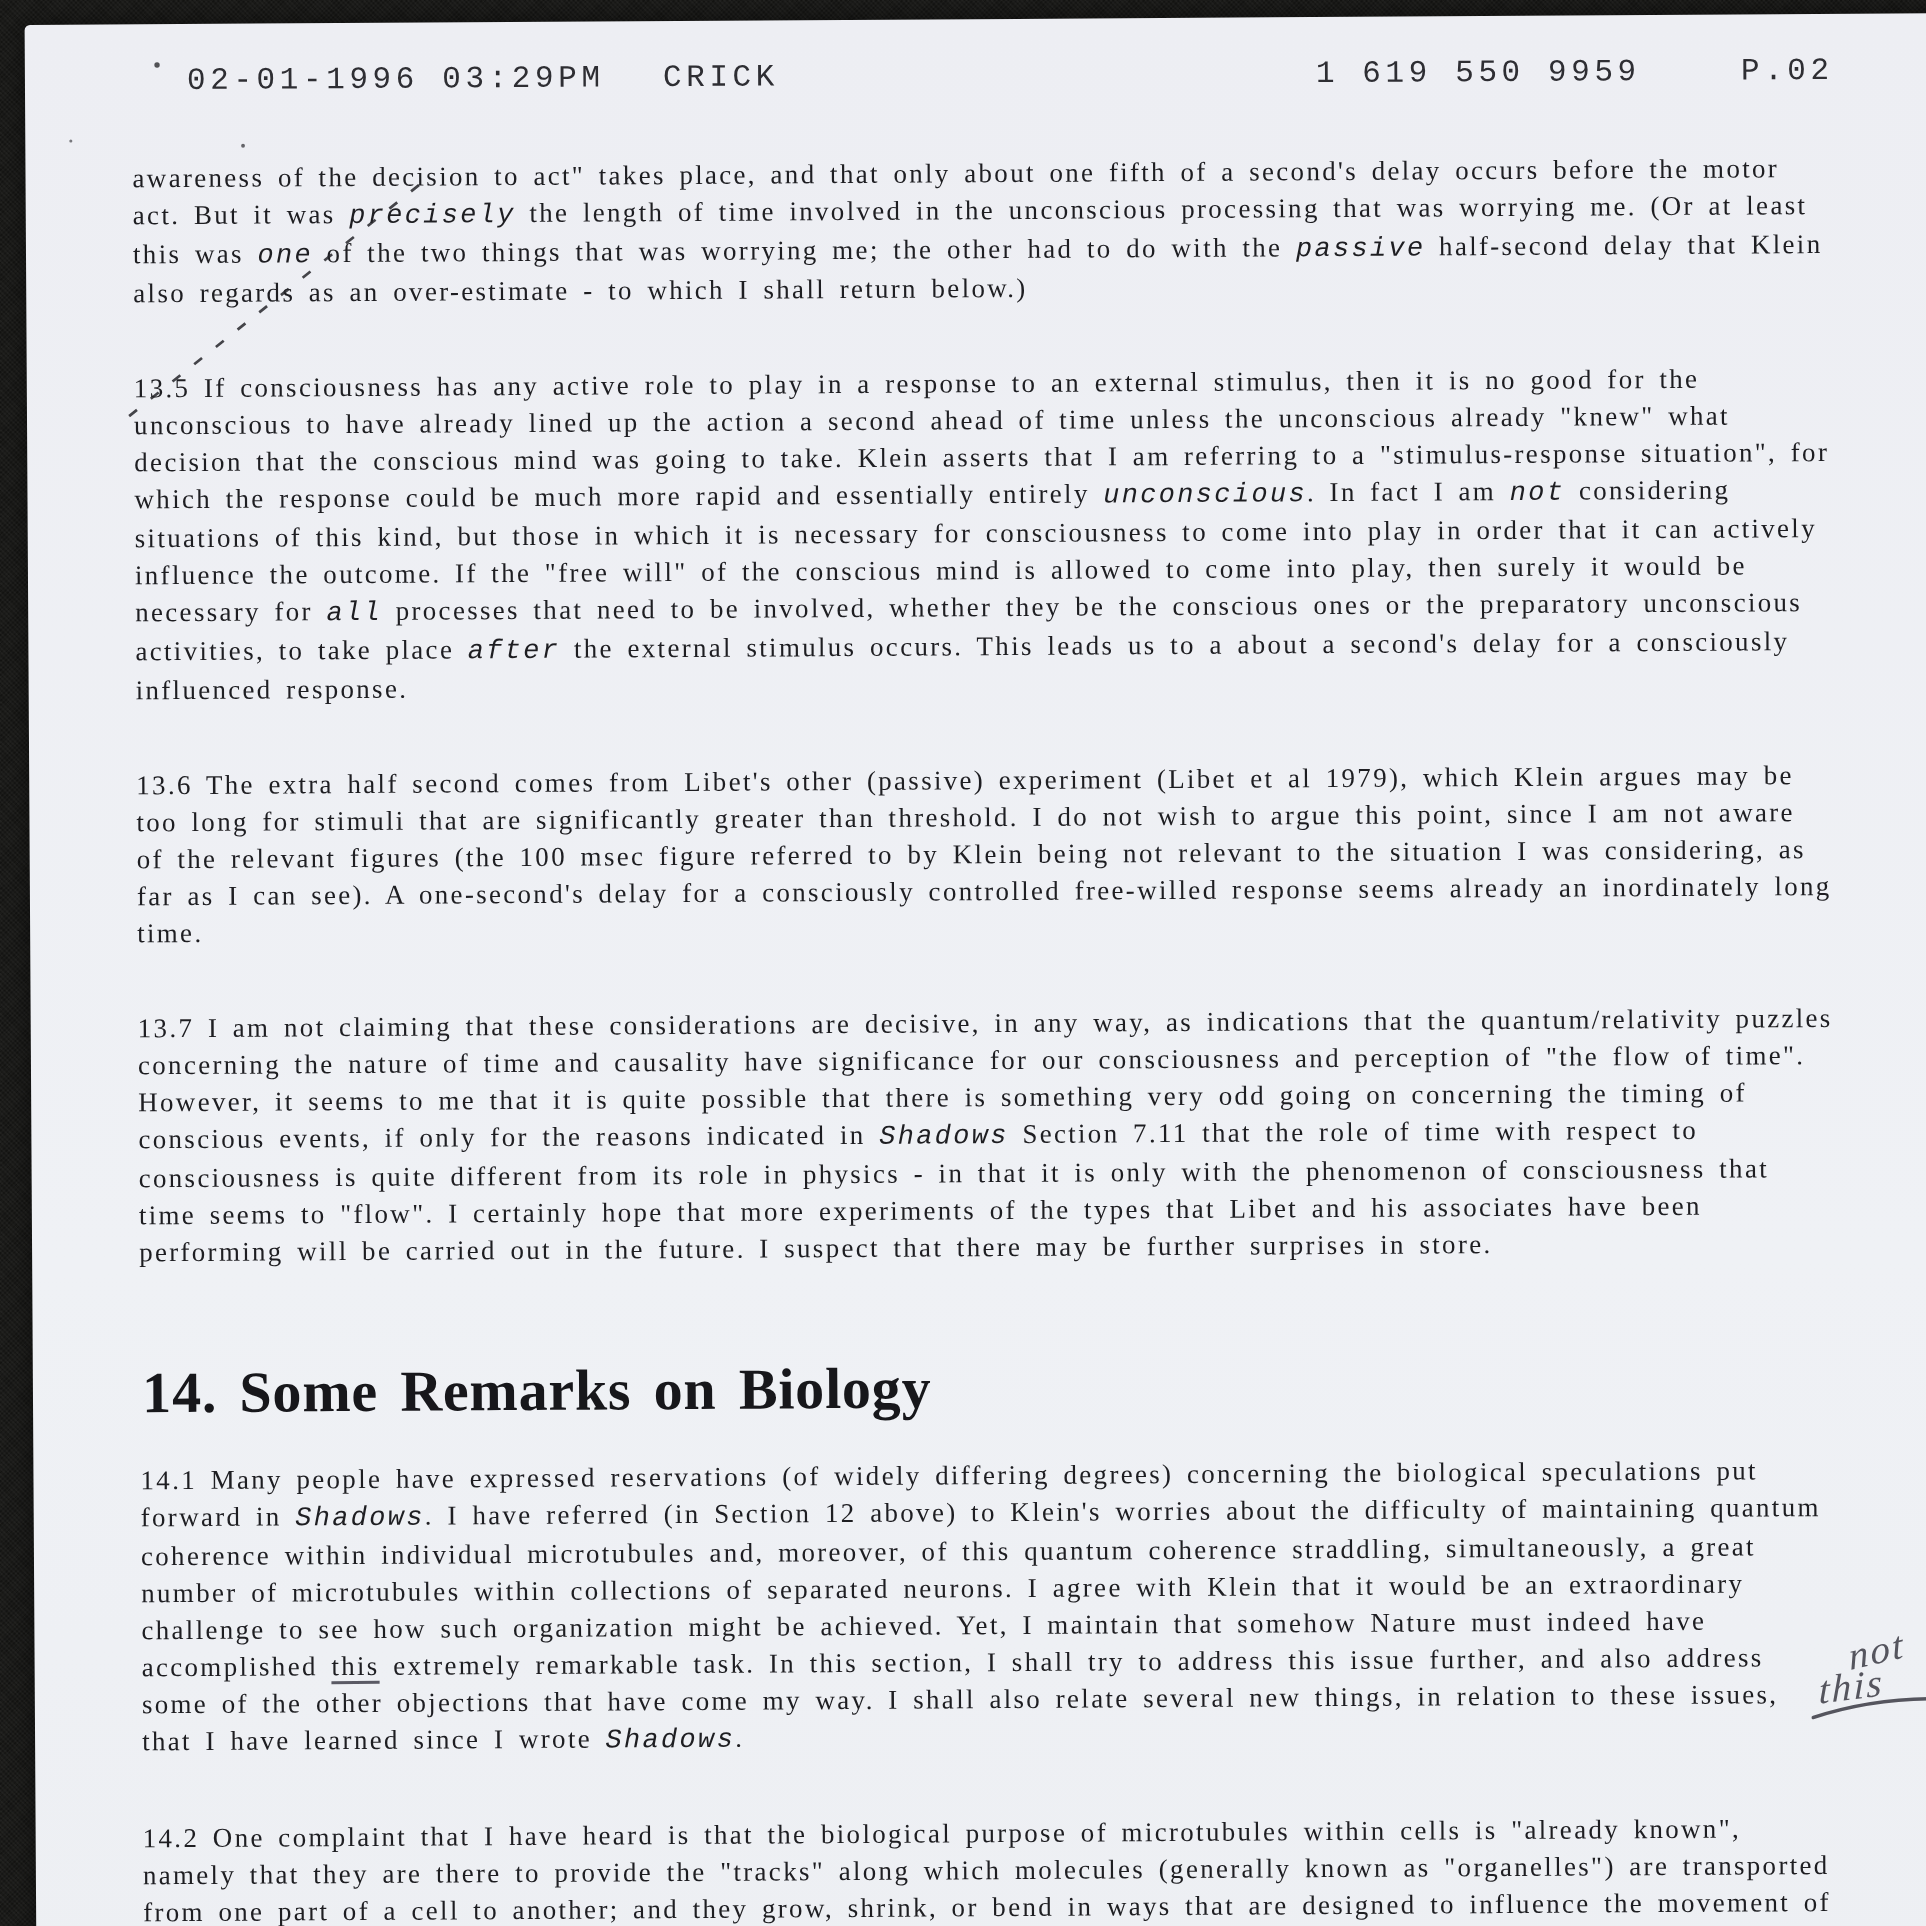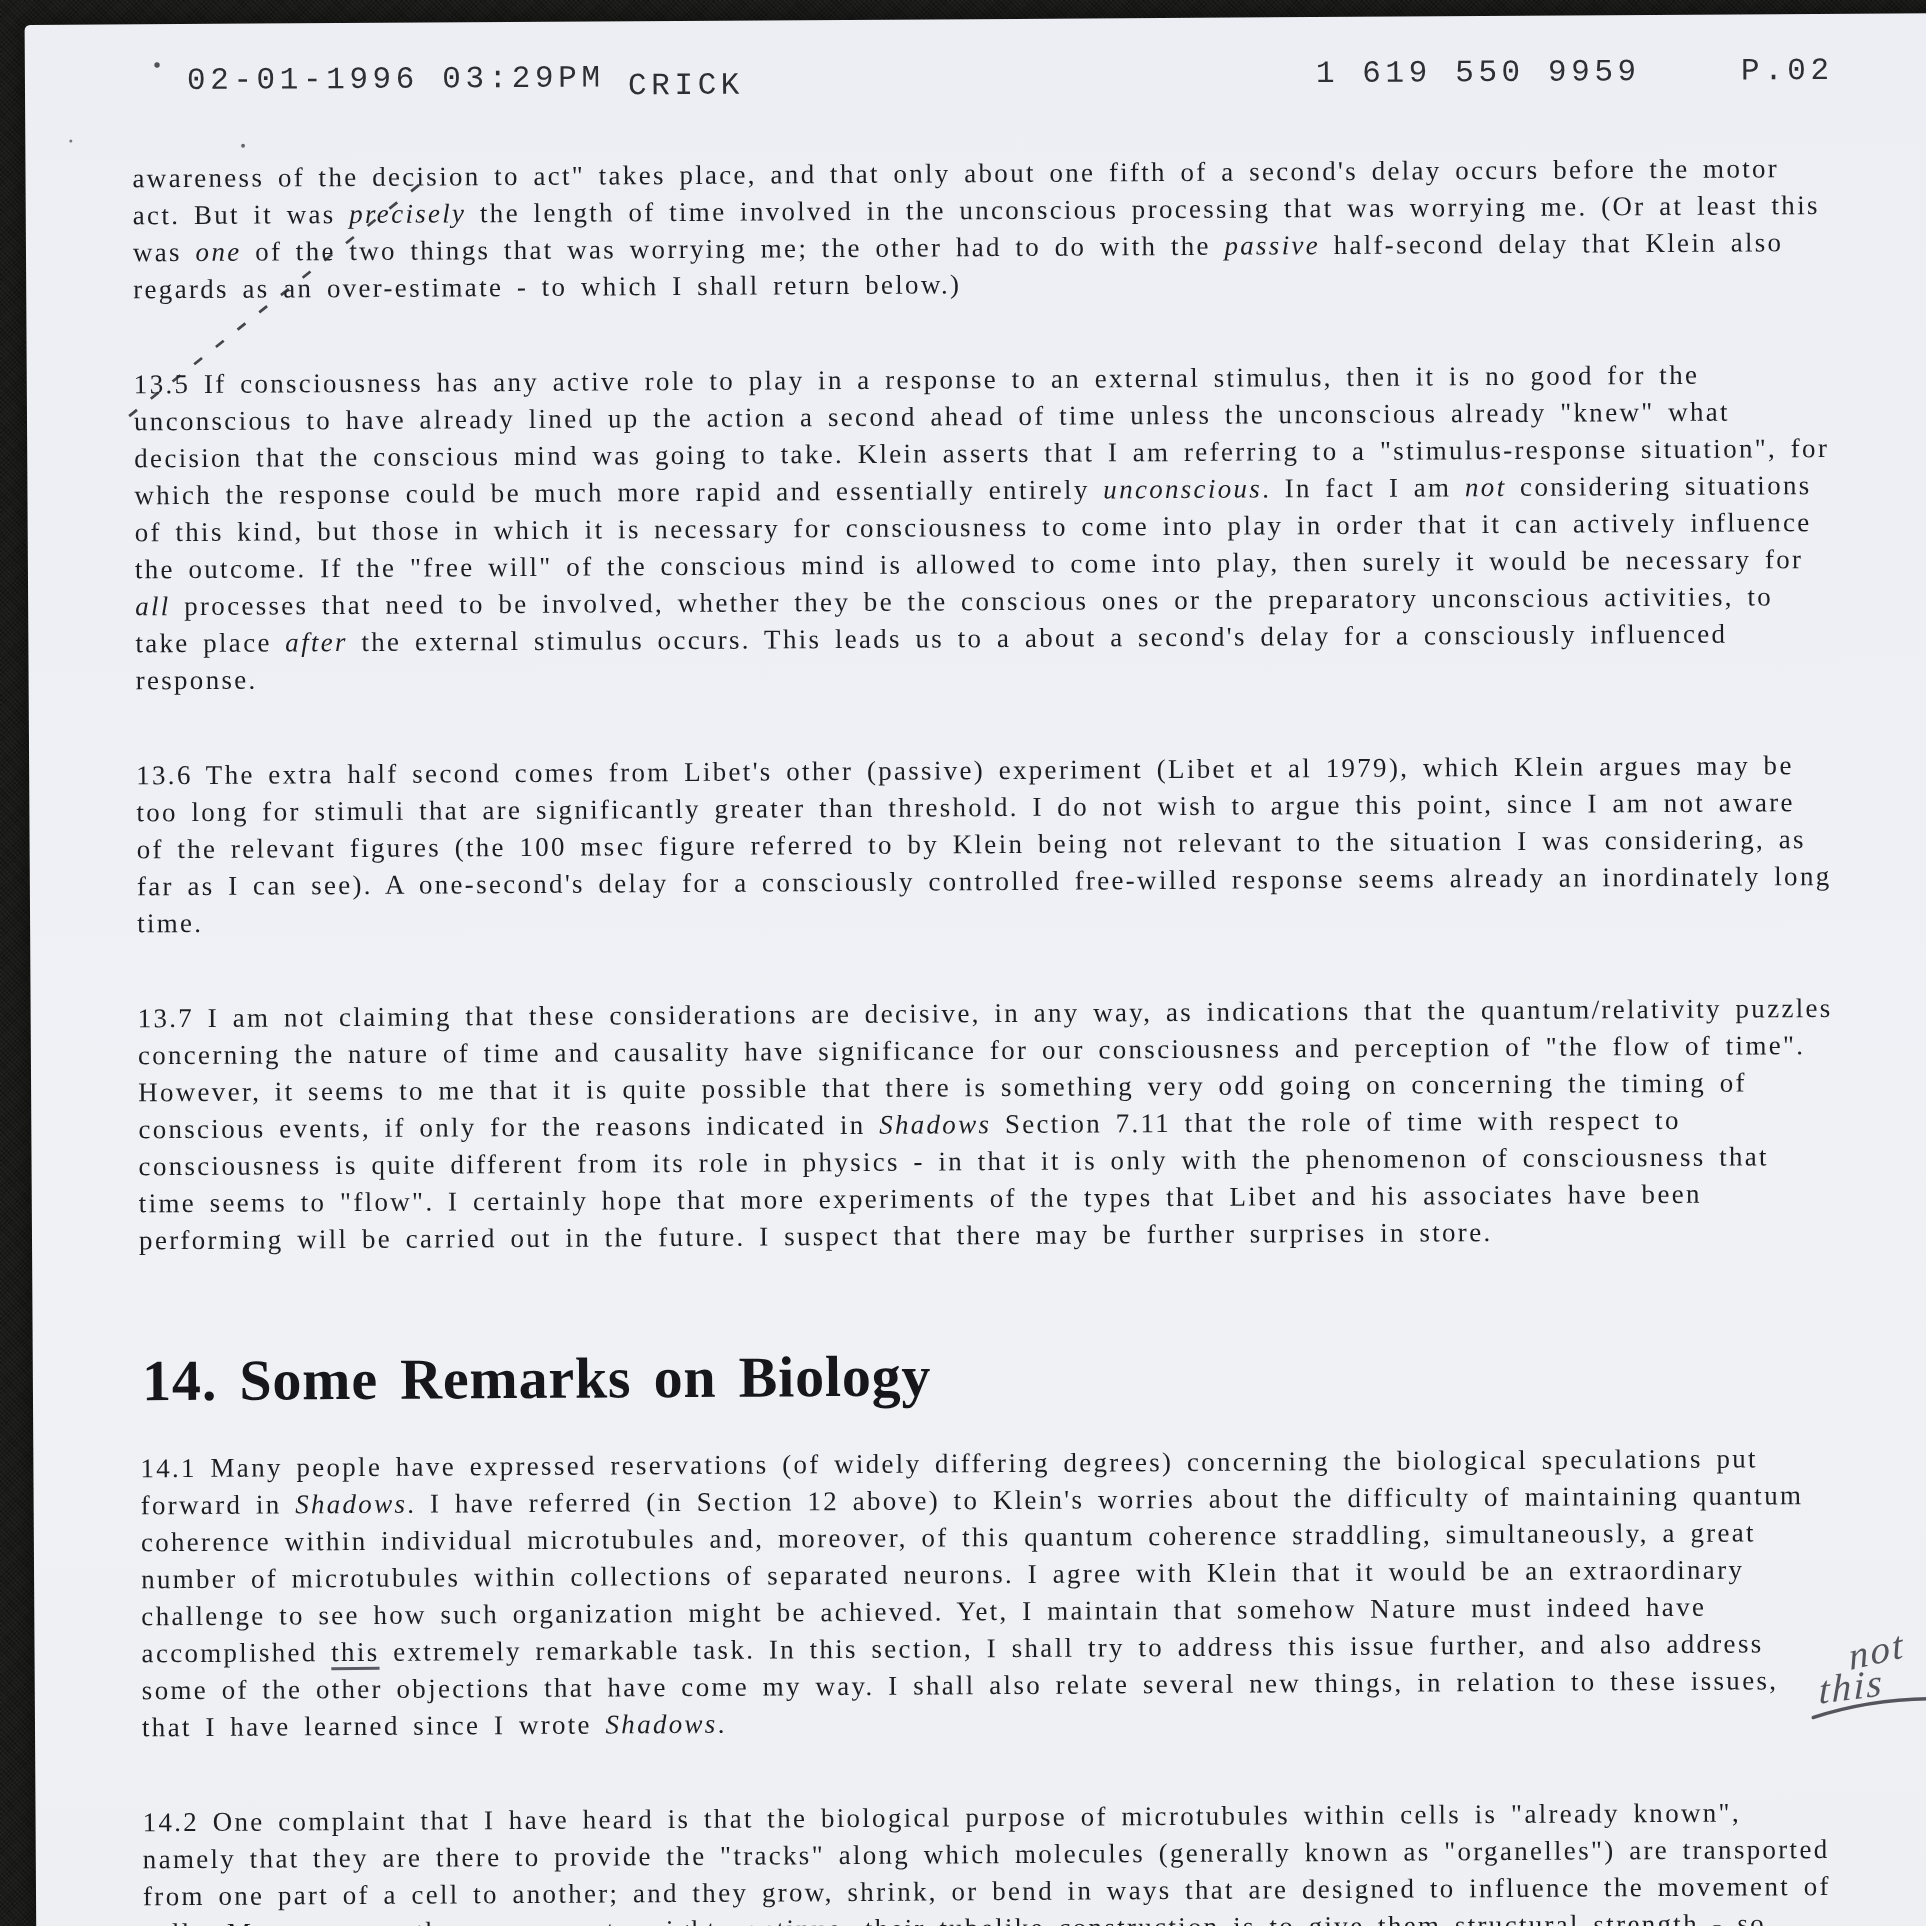--- a/index.html
+++ b/index.html
@@ -18,35 +18,35 @@
     transform:rotate(-0.35deg); transform-origin:50% 50%;
     box-shadow:0 0 23px rgba(0,0,0,0.55);
   }
   .fax-header {
     position:absolute; top:39px; left:0; width:100%;
     font-family:"Liberation Mono", monospace; font-size:31px; line-height:35px;
     letter-spacing:4.6px; color:#2e2e33; white-space:nowrap;
   }
   .fax-header span { position:absolute; top:0; }
   .fx-date  { left:162px; }
-  .fx-sender{ left:603px;margin-top:8px; }
+  .fx-sender{ left:638px; }
   .fx-number{ left:1291px; }
   .fx-page  { left:1716px;text-align:right; }
   .bodytext {
     position:absolute; left:107px; top:136px; width:1697px;
     font-size:27px; line-height:37px; letter-spacing:2.3px; word-spacing:4.6px;
     color:#1e1e22; text-align:left;
   }
   .bodytext p { margin:0 0 58px 0; }
   .bodytext p:last-child { margin-bottom:0; }
   .bodytext h1 {
     font-size:58px; line-height:65px; font-weight:bold;
     letter-spacing:0.8px; word-spacing:7px; margin:89px 0 37px 2.3px; color:#17171b;
   }
-  .it { font-style:italic; }
+  .it { font-style:italic;font-family:Liberation Mono, monospace; }
   .pen-underline {
     text-decoration:underline; text-decoration-thickness:3.1px;
     text-decoration-color:#5a5a64; text-underline-offset:6.2px;
   }
   .pencil-wavy {
     text-decoration:underline wavy; text-decoration-thickness:1.9px;
     text-decoration-color:#64646d; text-underline-offset:7px;
   }
   .margin-note {
     position:absolute; left:1776px; top:1610px; width:185px;

